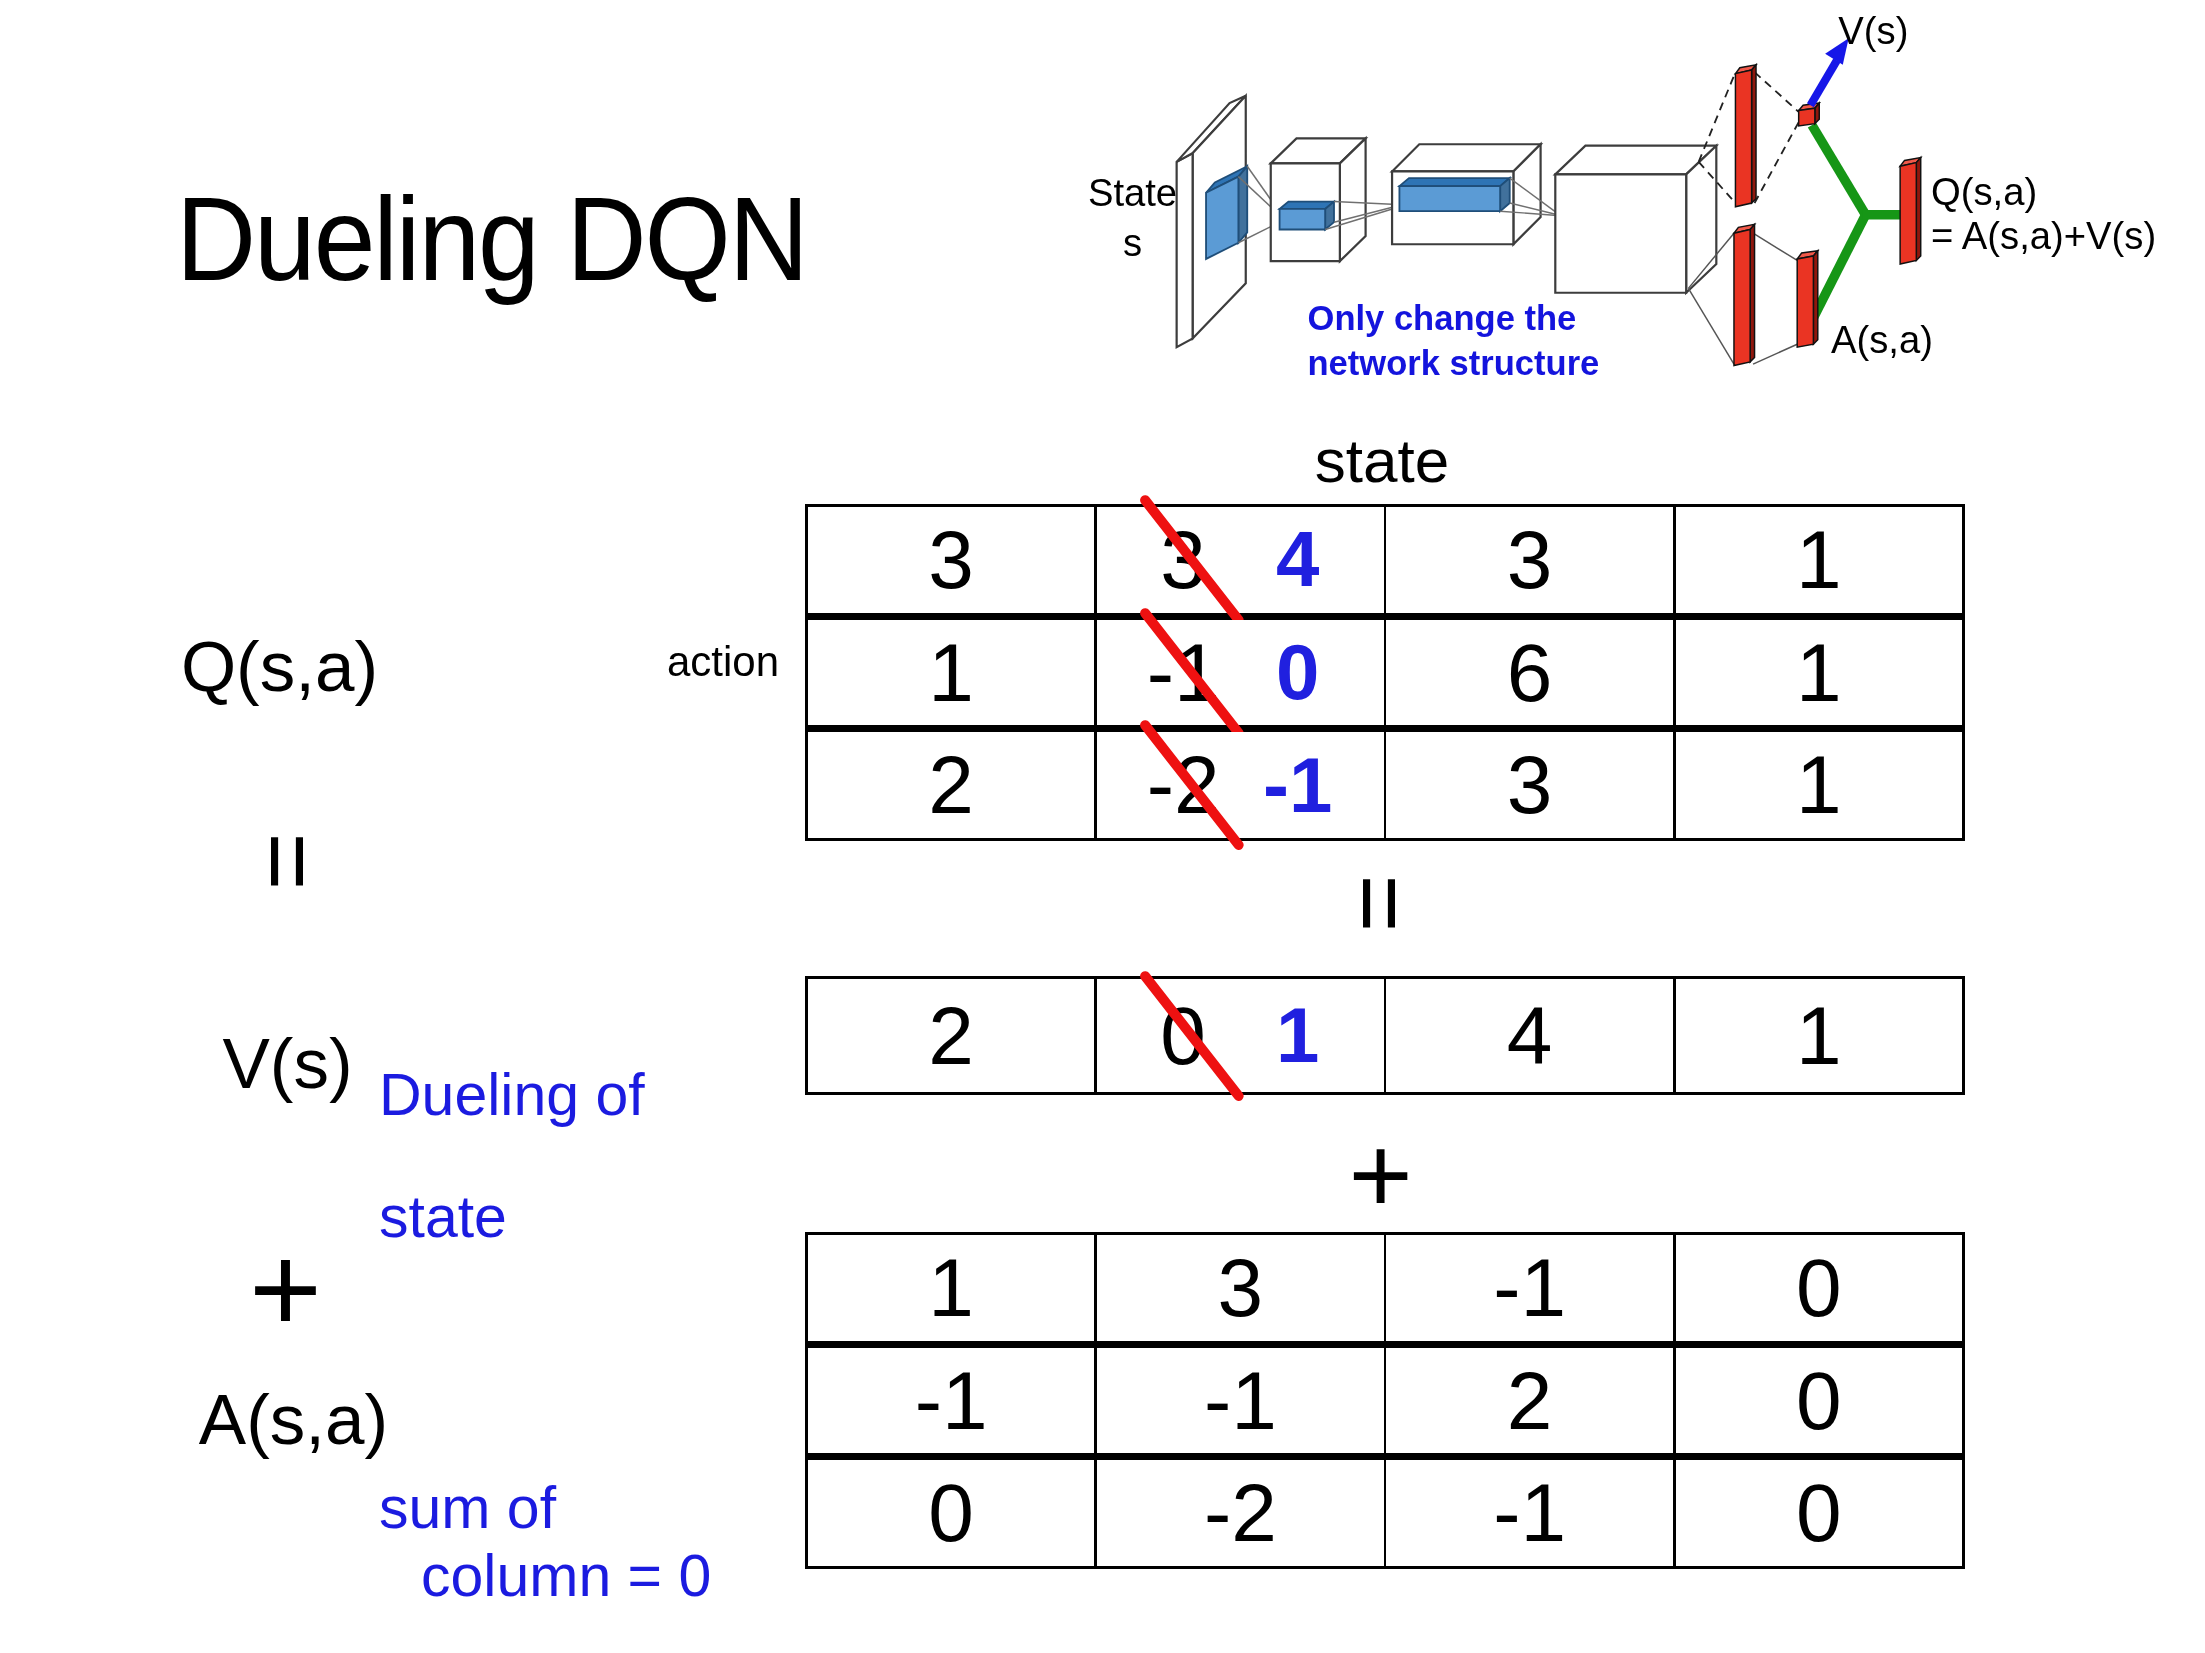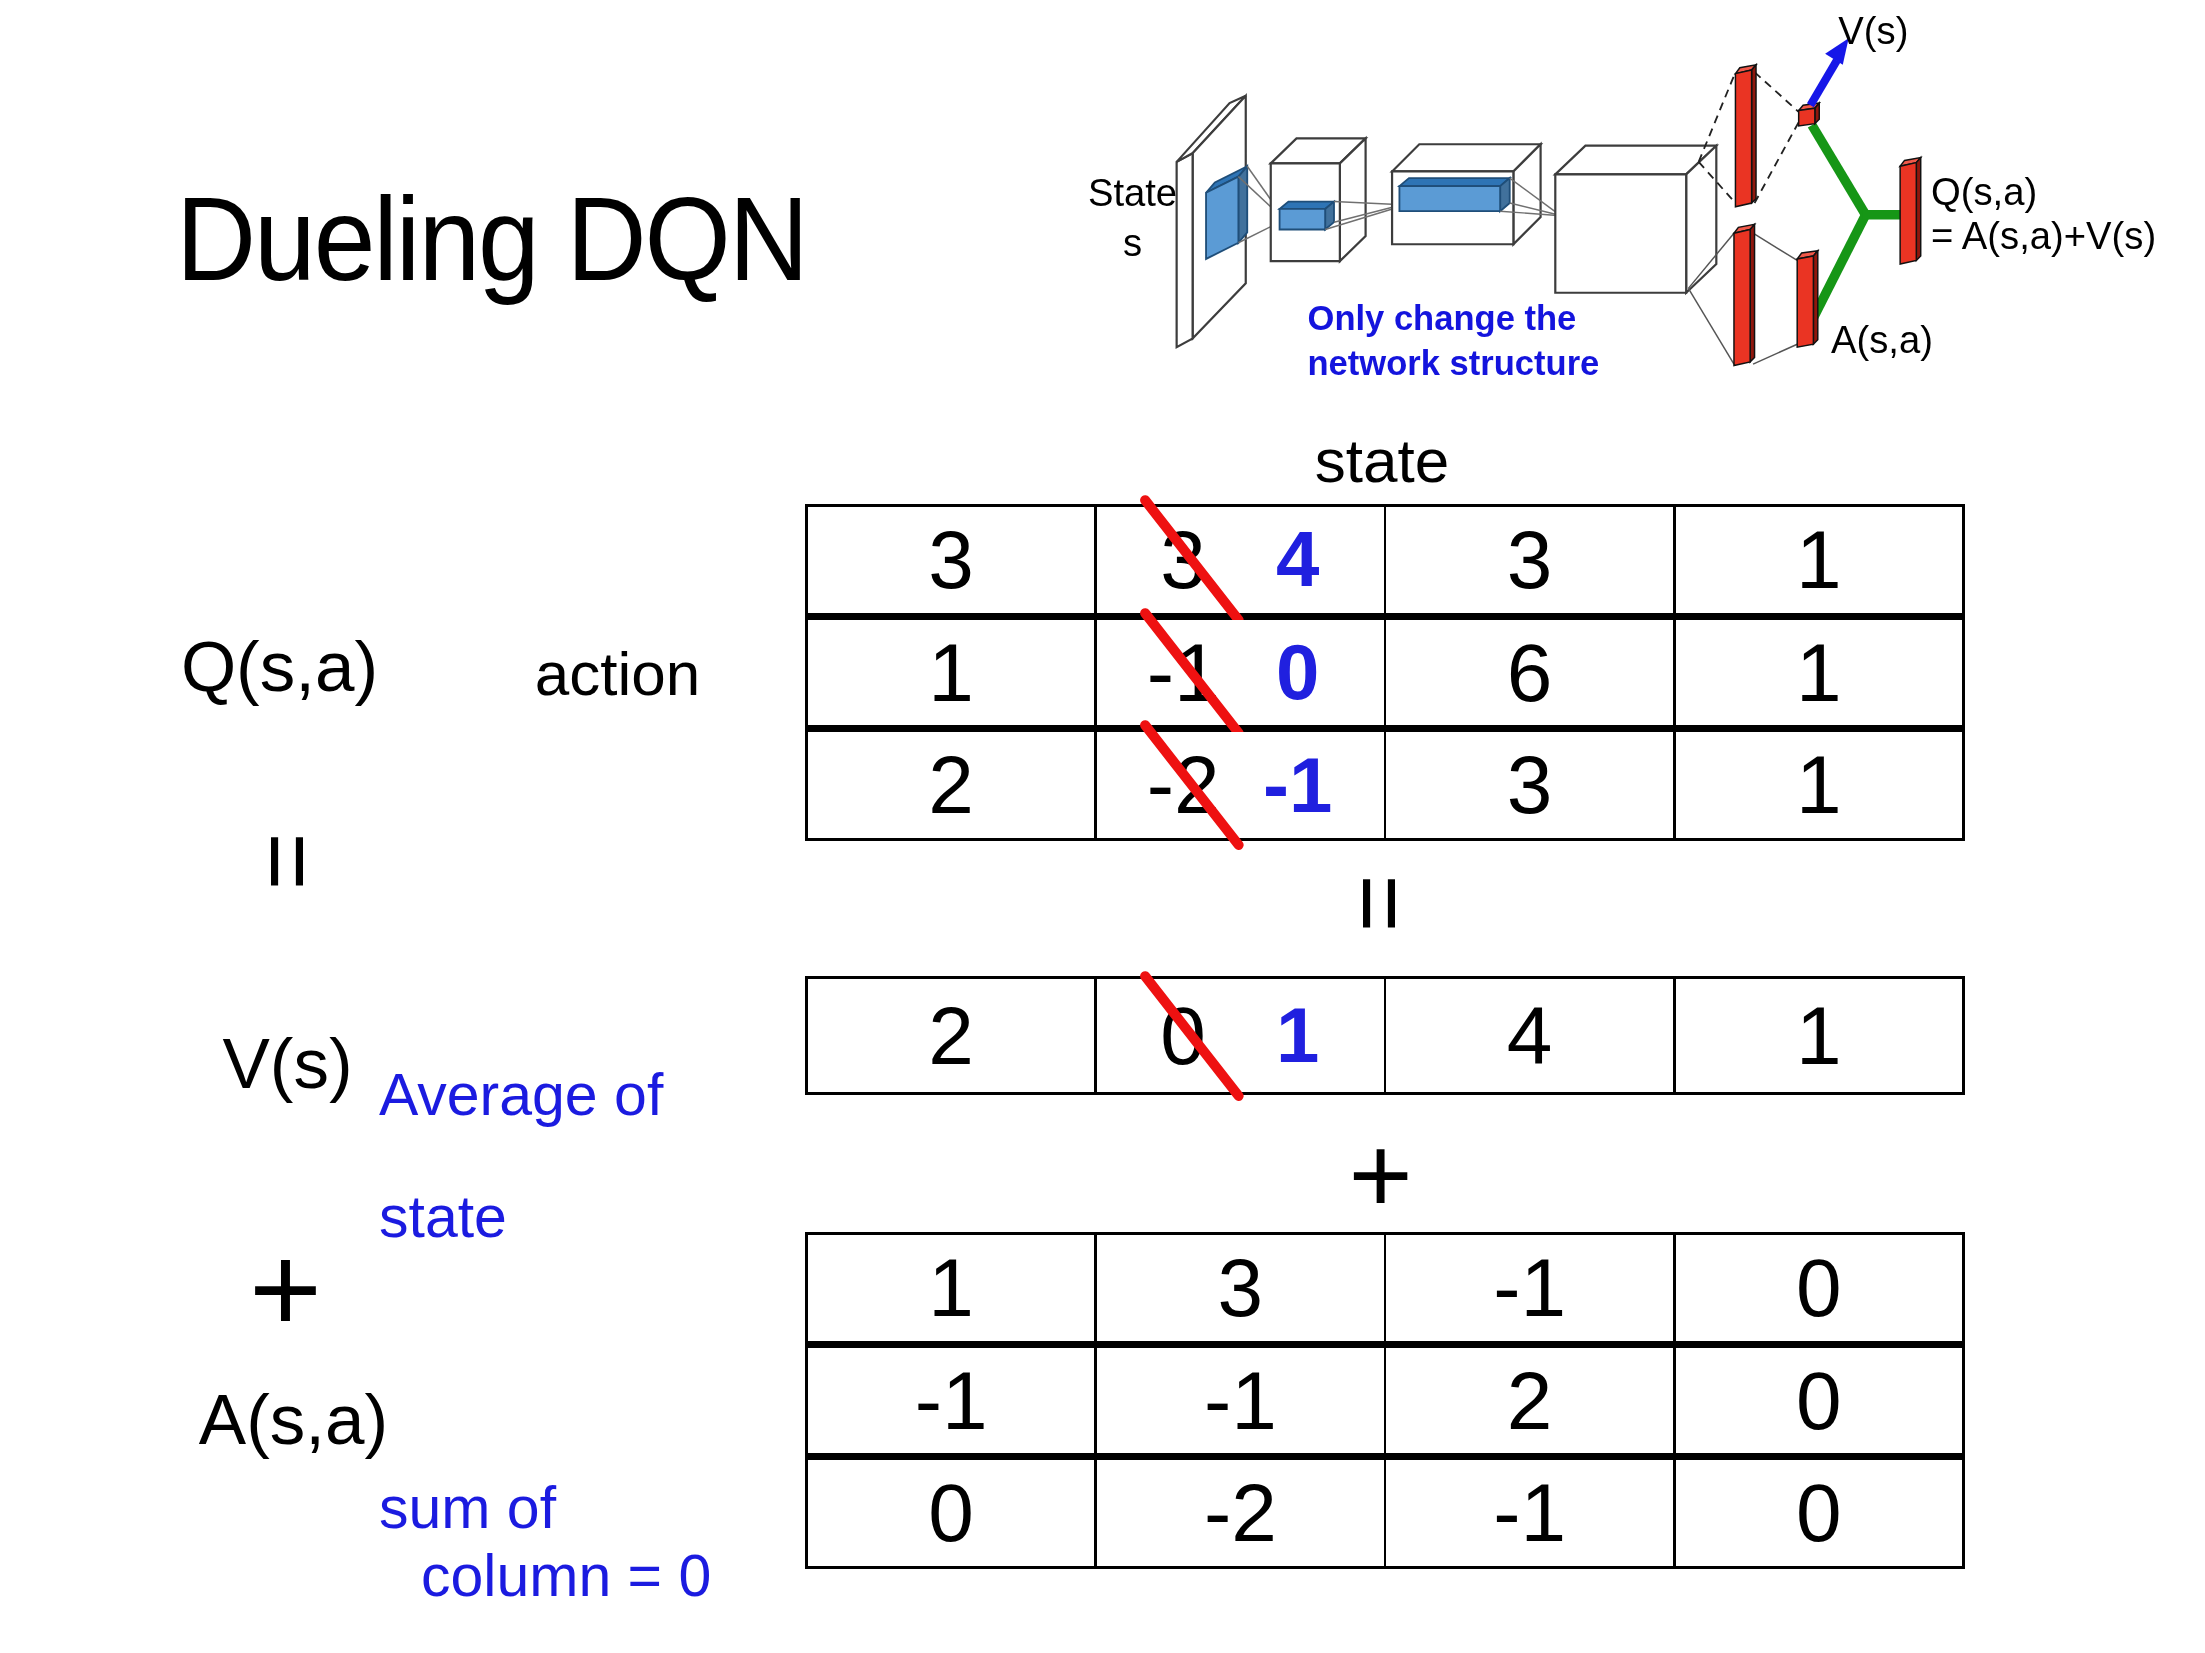--- a/index.html
+++ b/index.html
@@ -8,21 +8,21 @@
     font-family:"Liberation Sans", sans-serif;color:#000;
   }
   .abs{position:absolute;}
   
   #title{
     left:176px;top:180px;font-size:118px;letter-spacing:-2.2px;line-height:1;
     transform:scaleX(0.94);transform-origin:left top;white-space:nowrap;
   }
   
   #state-header{left:1088px;top:425px;width:588px;text-align:center;font-size:62px;}
-  #action-label{left:456px;top:638px;width:323px;text-align:center;font-size:62px;}
+  #action-label{left:456px;top:638px;width:323px;text-align:right;font-size:42px;}
   .fn-label{width:323px;text-align:center;font-size:71px;}
   #q-label{left:118px;top:626px;}
   #v-label{left:126px;top:1023px;}
   #a-label{left:132px;top:1379px;}
   .rot-eq{width:125px;text-align:center;line-height:1;}
   .rot-eq span{display:inline-block;font-size:99px;transform:rotate(90deg);}
   #eq-left{left:226px;top:812px;}
   #eq-mid{left:1318px;top:854px;}
   .plus{text-align:center;line-height:1;font-weight:400;}
   #plus-left{left:223px;top:1226px;width:125px;font-size:125px;}
@@ -196,21 +196,21 @@
 
 <div id="state-header" class="abs">state</div>
 <div id="action-label" class="abs">action</div>
 
 <div id="q-label" class="abs fn-label">Q(s,a)</div>
 <div id="eq-left" class="abs rot-eq"><span>=</span></div>
 <div id="v-label" class="abs fn-label">V(s)</div>
 <div id="plus-left" class="abs plus">+</div>
 <div id="a-label" class="abs fn-label">A(s,a)</div>
 
-<div id="avg-note-1" class="abs blue-note">Average of</div>
+<div id="avg-note-1" class="abs blue-note">Dueling of</div>
 <div id="avg-note-2" class="abs blue-note">state</div>
 <div id="sum-note-1" class="abs blue-note">sum of</div>
 <div id="sum-note-2" class="abs blue-note">column = 0</div>
 
 <div id="q-table" class="abs mtable">
     <div class="cell">
       <span class="num">3</span>
     </div>
     <div class="cell">
       <span class="old">3</span>

